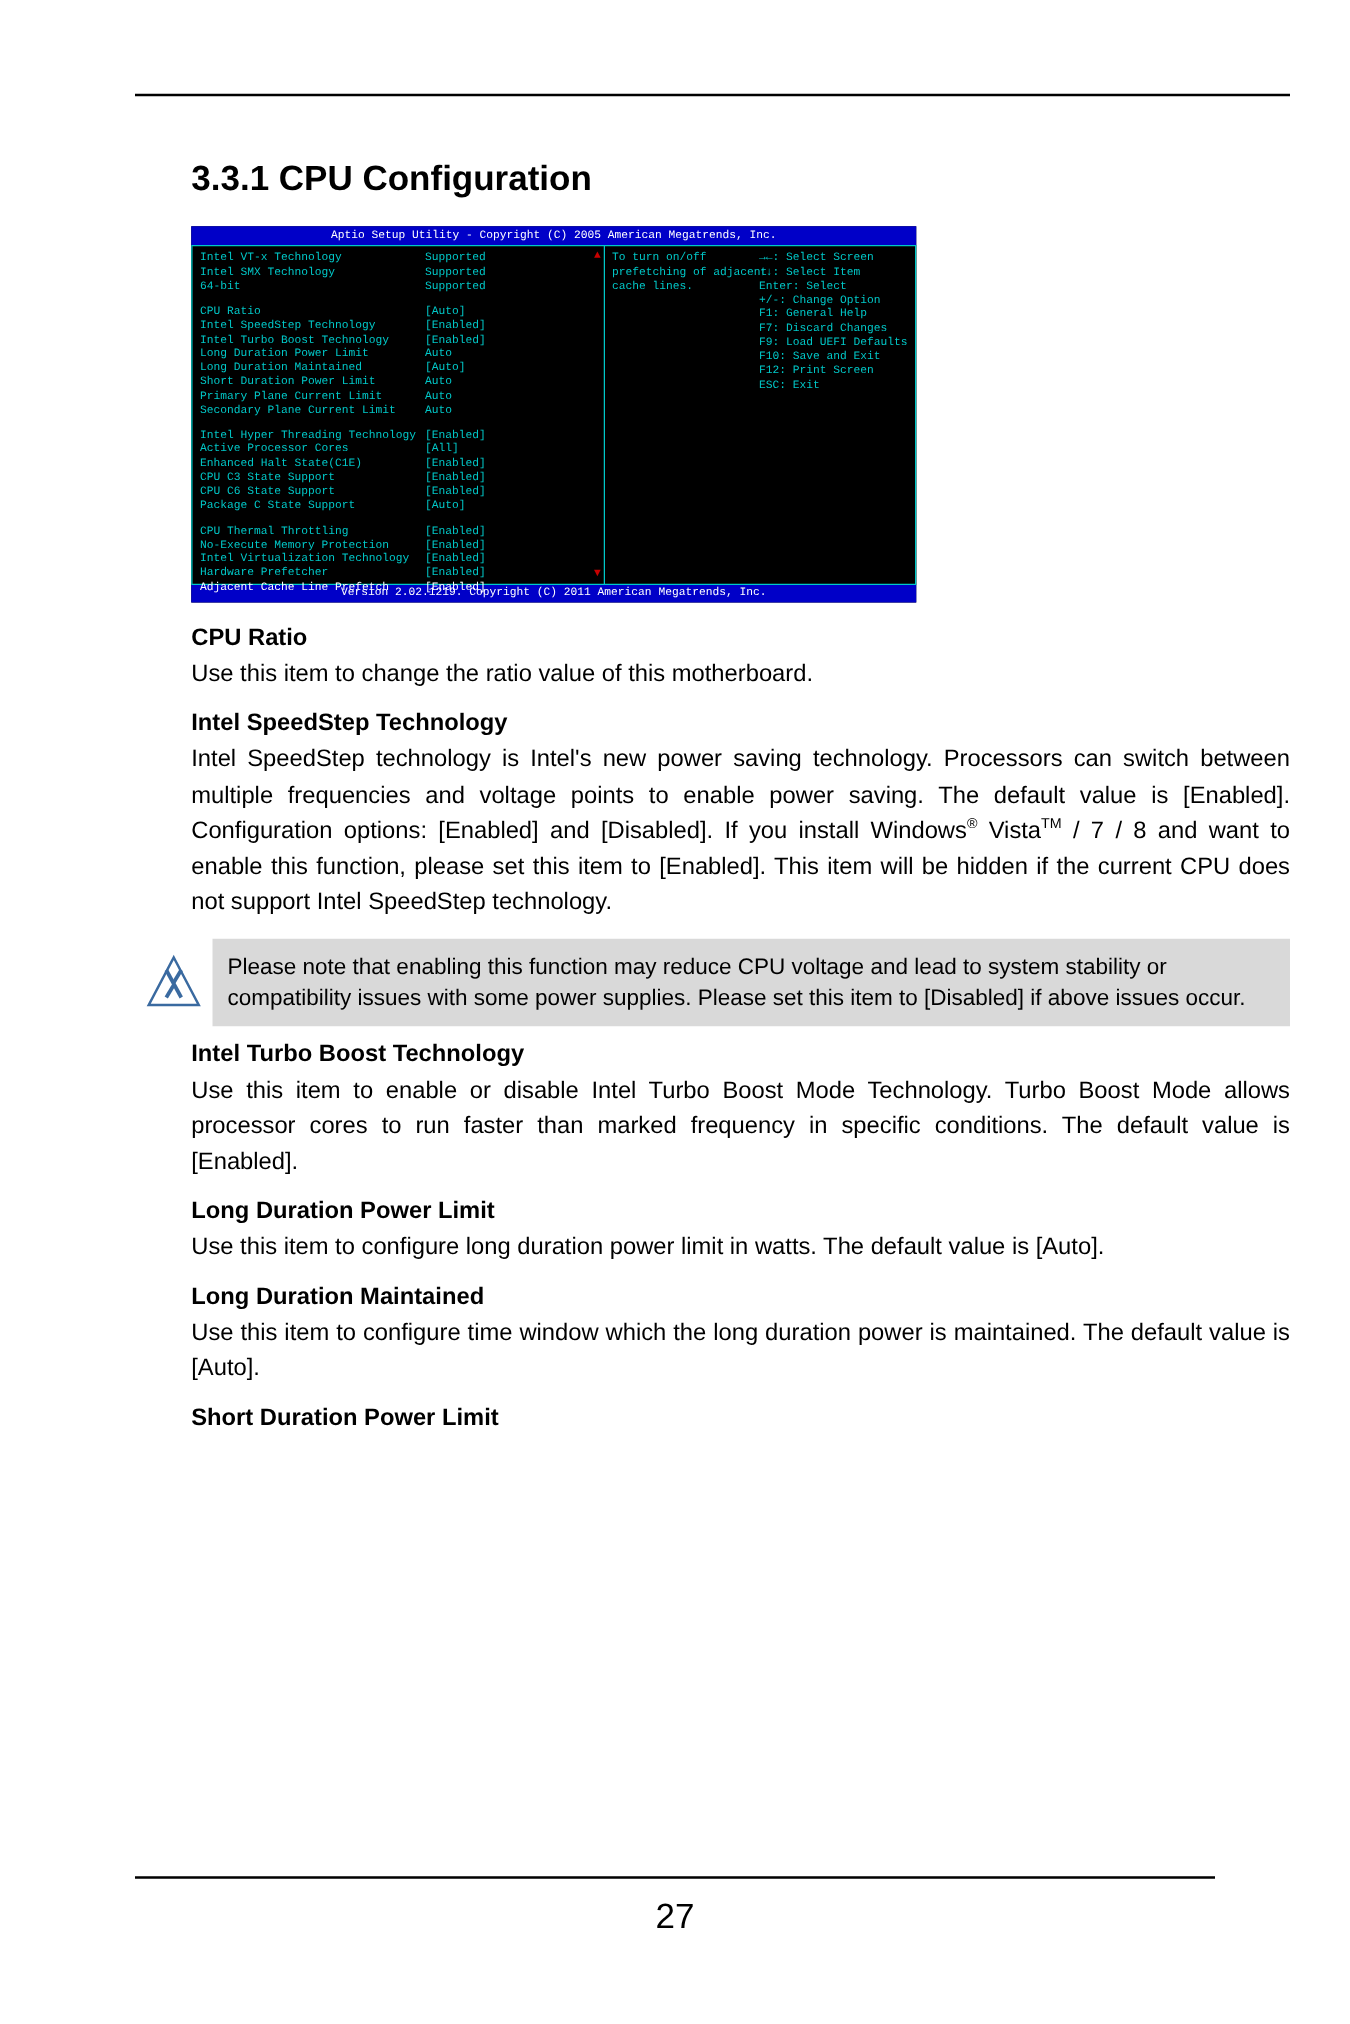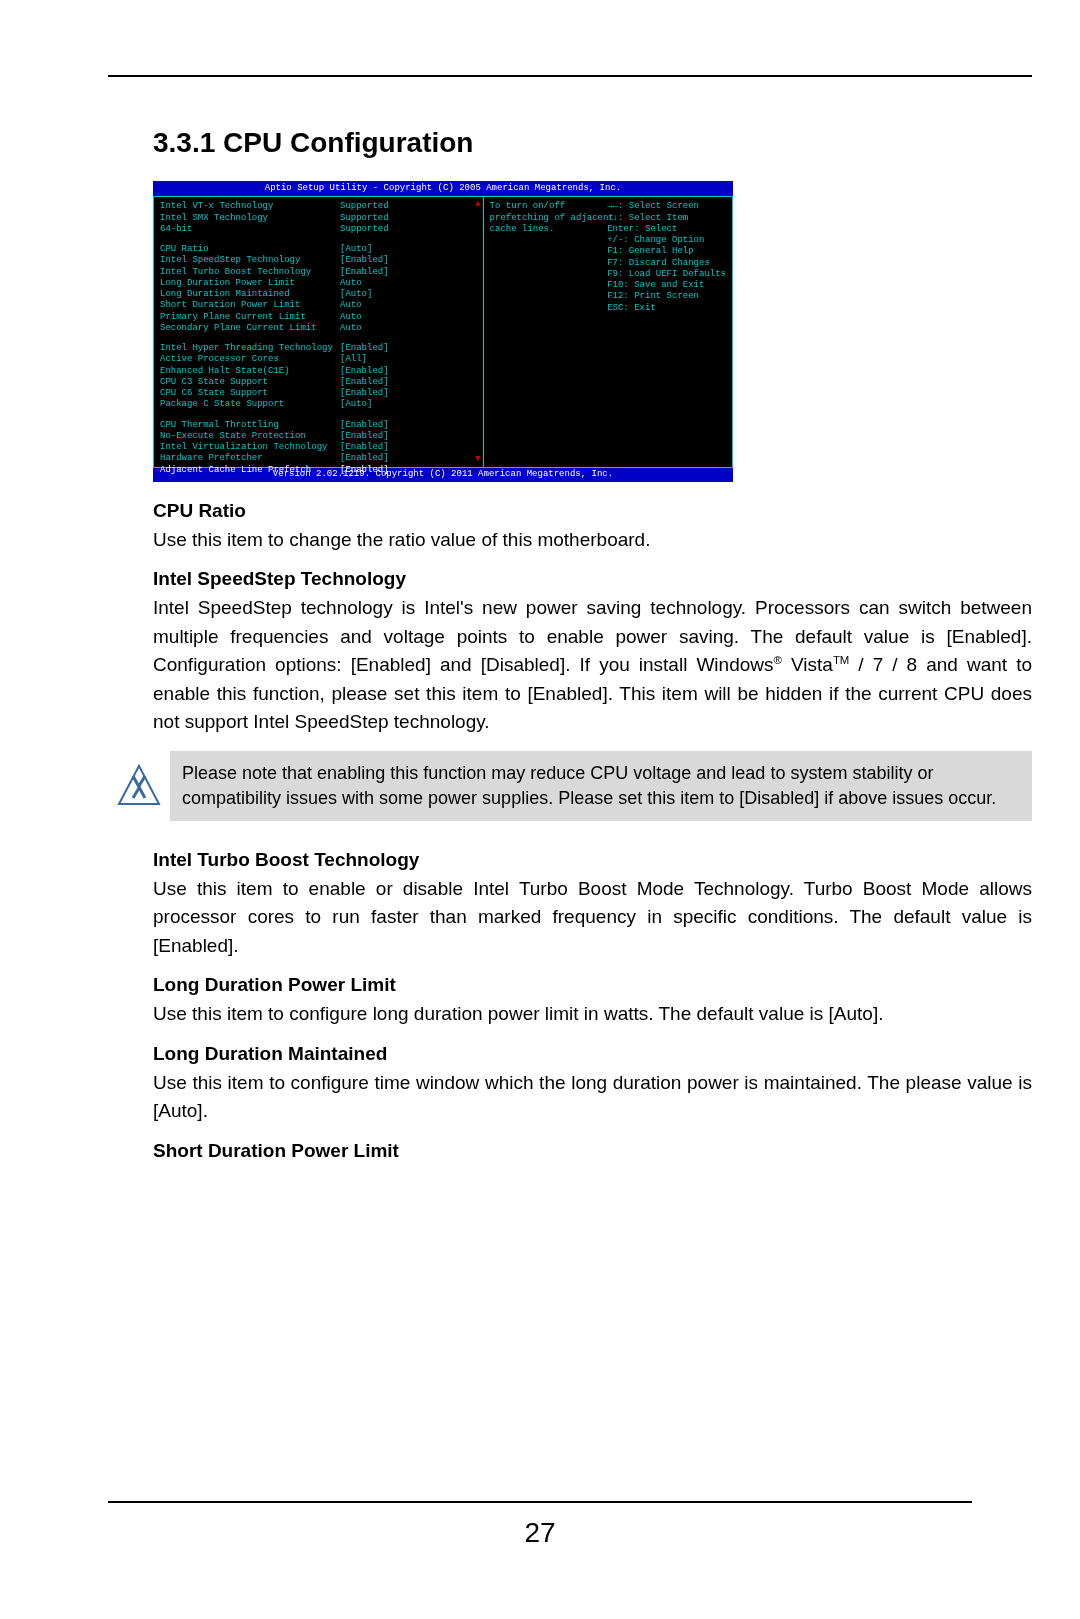--- a/index.html
+++ b/index.html
@@ -108,21 +108,21 @@
     font-size: 19px;
     line-height: 1.5;
     margin-bottom: 14px;
     text-align: justify;
   }
   sup { font-size: 0.6em; }
   
   .note-row {
     display: flex;
     align-items: stretch;
-    margin: 4px 0 28px 0;
+    margin: 4px 0 12px 0;
     justify-content: space-between;
   }
   .note-icon {
     flex: 0 0 62px;
     display: flex;
     align-items: center;
     justify-content: center;
   }
   .note-icon svg { width: 48px; height: 48px; }
   .note-box {
@@ -230,21 +230,21 @@
           <div class="bios-row">
             <span class="bios-label">Package C State Support</span>
             <span class="bios-val">[Auto]</span>
           </div>
           <div class="bios-gap"></div>
           <div class="bios-row">
             <span class="bios-label">CPU Thermal Throttling</span>
             <span class="bios-val">[Enabled]</span>
           </div>
           <div class="bios-row">
-            <span class="bios-label">No-Execute State Protection</span>
+            <span class="bios-label">No-Execute Memory Protection</span>
             <span class="bios-val">[Enabled]</span>
           </div>
           <div class="bios-row">
             <span class="bios-label">Intel Virtualization Technology</span>
             <span class="bios-val">[Enabled]</span>
           </div>
           <div class="bios-row">
             <span class="bios-label">Hardware Prefetcher</span>
             <span class="bios-val">[Enabled]</span>
           </div>
@@ -289,21 +289,21 @@
     </div>
     <div class="note-box">Please note that enabling this function may reduce CPU voltage and lead to system stability or compatibility issues with some power supplies. Please set this item to [Disabled] if above issues occur.</div>
   </div>
 
   <div class="desc-block" id="desc2">
       <div class="desc-title">Intel Turbo Boost Technology</div>
       <div class="desc-body">Use this item to enable or disable Intel Turbo Boost Mode Technology. Turbo Boost Mode allows processor cores to run faster than marked frequency in specific conditions. The default value is [Enabled].</div>
       <div class="desc-title">Long Duration Power Limit</div>
       <div class="desc-body">Use this item to configure long duration power limit in watts. The default value is [Auto].</div>
       <div class="desc-title">Long Duration Maintained</div>
-      <div class="desc-body">Use this item to configure time window which the long duration power is maintained. The please value is [Auto].</div>
+      <div class="desc-body">Use this item to configure time window which the long duration power is maintained. The default value is [Auto].</div>
       <div class="desc-title">Short Duration Power Limit</div>
     </div>
 </div>
 
 <div class="page-footer">
   <hr class="hr-bottom">
   <div class="page-num">27</div>
 </div>
 
 </body></html>

